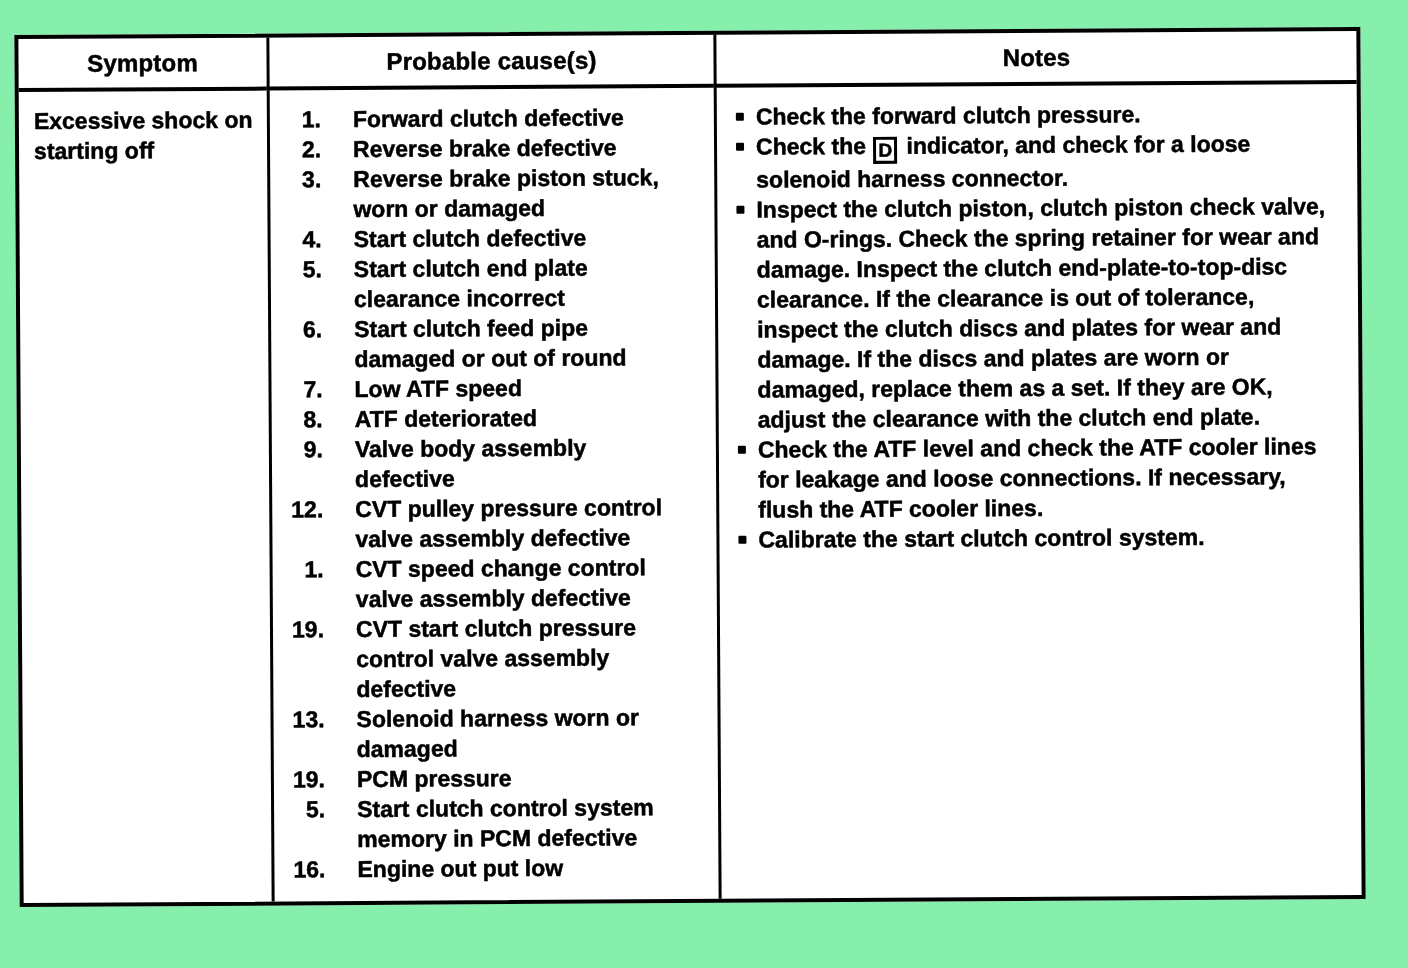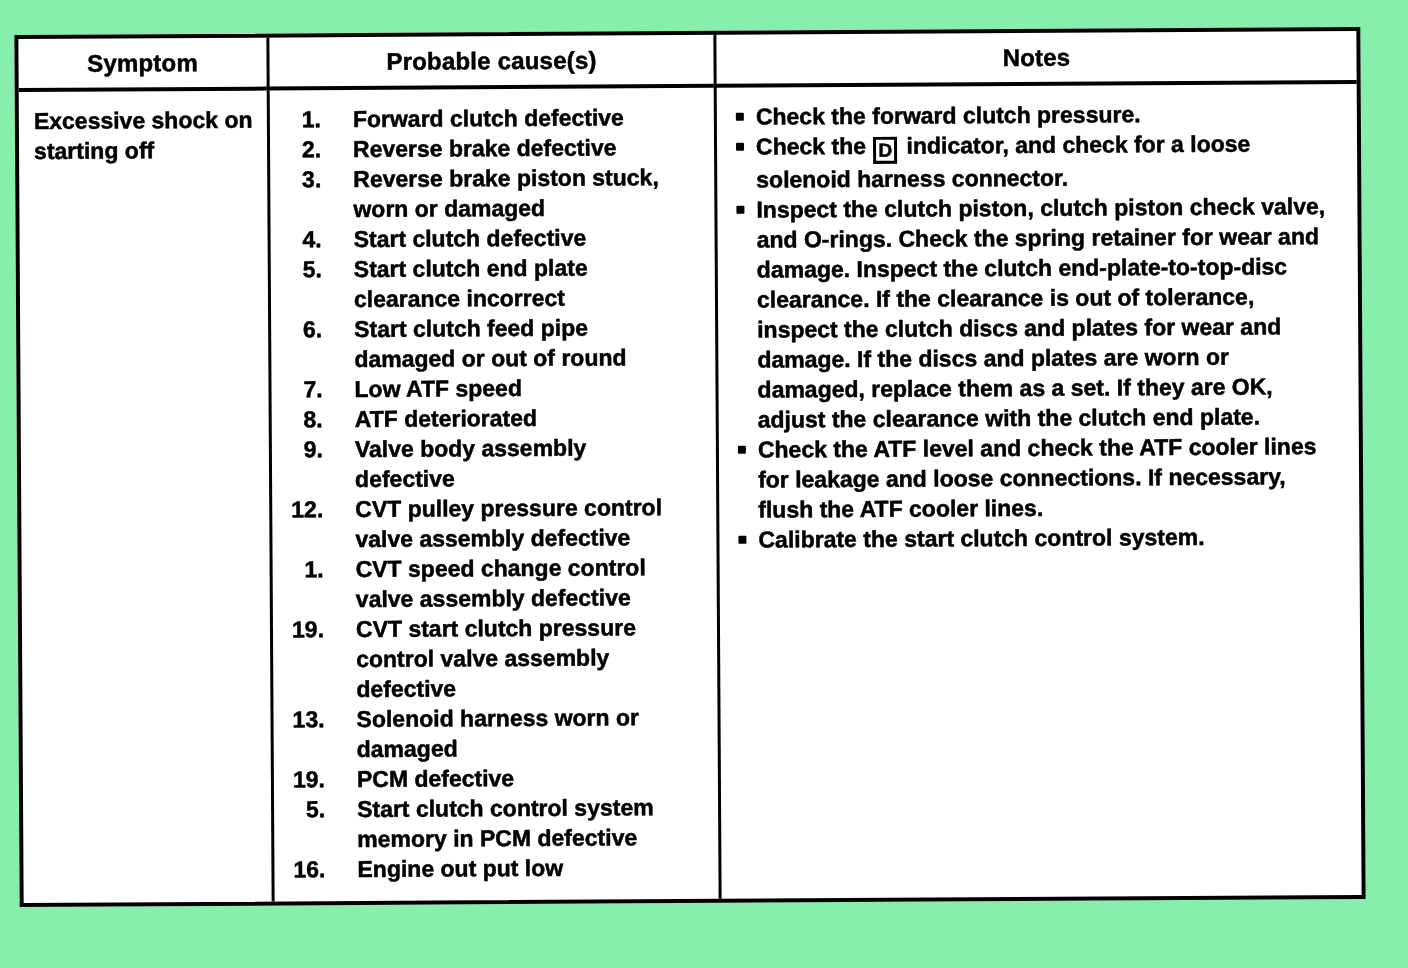--- a/index.html
+++ b/index.html
@@ -201,21 +201,21 @@
         <div class="cause-item">
           <div class="cause-num">13.</div>
           <div class="cause-lines">
             <div class="text-line">Solenoid harness worn or</div>
             <div class="text-line">damaged</div>
           </div>
         </div>
         <div class="cause-item">
           <div class="cause-num">19.</div>
           <div class="cause-lines">
-            <div class="text-line">PCM defective</div>
+            <div class="text-line">PCM pressure</div>
           </div>
         </div>
         <div class="cause-item">
           <div class="cause-num">5.</div>
           <div class="cause-lines">
             <div class="text-line">Start clutch control system</div>
             <div class="text-line">memory in PCM defective</div>
           </div>
         </div>
         <div class="cause-item">

